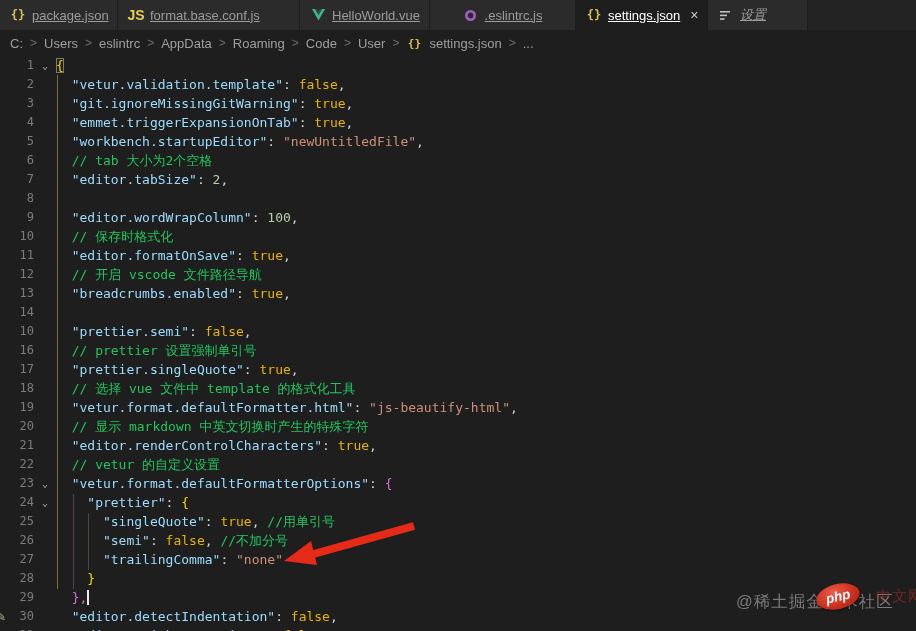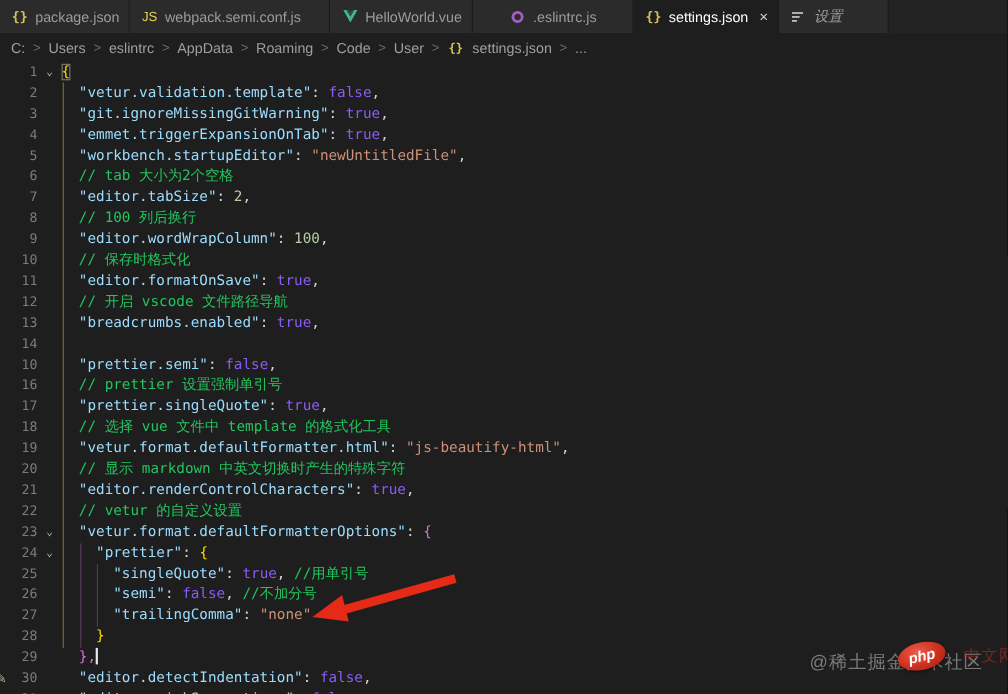--- a/index.html
+++ b/index.html
@@ -6,43 +6,43 @@
   body { background:#000; font-family:"Liberation Sans", sans-serif; }
   #screen { position:relative; width:916px; height:631px; overflow:hidden; background:#1e1e1e; }
 
   
   #tabbar { display:flex; height:30px; background:#232324; }
   .tab { display:flex; align-items:center; gap:6px; padding:0 10px; background:#2b2b2c;
          border-right:1px solid #1b1b1b; font-size:13px; color:#9c9c9c; cursor:pointer;
          overflow:hidden; flex:none; }
   .tab.active { background:#1e1e1e; color:#ffffff; }
   .tab.preview .tab-label { font-style:italic; }
-  .tab-label { white-space:nowrap; }
+  .tab-label { white-space:nowrap;text-decoration:underline; }
   .ticon { display:inline-flex; align-items:center; justify-content:center; width:16px; height:16px; flex:none; }
   .braces-glyph { color:#d9c257; font-weight:bold; font-size:12px; font-family:"DejaVu Sans Mono", monospace; }
-  .js-glyph { color:#e7d14b; font-weight:normal; font-size:12px; letter-spacing:0; }
+  .js-glyph { color:#e7d14b; font-weight:bold; font-size:14px; letter-spacing:0; }
   .close-x { margin-left:4px; color:#cccccc; font-size:14px; line-height:1; }
 
   
   #breadcrumb { display:flex; align-items:center; height:26px; padding-left:10px; gap:7px;
                 font-size:13px; color:#9f9f9f; background:#1e1e1e; }
   #breadcrumb .sep { color:#6d6d6d; font-size:12px; }
   #breadcrumb .crumb { white-space:nowrap; cursor:pointer; }
   #breadcrumb .braces-glyph { font-size:11px; }
 
   
   #editor { position:absolute; top:56px; left:0; width:916px; }
   .row { display:flex; height:19px; line-height:19px;
          font-family:"DejaVu Sans Mono", monospace; font-size:13px; }
   .ln { width:34px; flex:none; text-align:right; color:#7c7c7c; font-size:12px; }
   .fold { width:22px; flex:none; text-align:center; color:#bdbdbd; font-size:10px; }
   .codetext { white-space:pre; }
   .tk-k { color:#9cdcfe; }
   .tk-s { color:#ce9178; }
-  .tk-w { color:#8b5cf6; }
+  .tk-w { color:#eab308; }
   .tk-n { color:#b5cea8; }
   .tk-c { color:#22c55e; }
   .tk-p { color:#d4d4d4; }
   .tk-b1 { color:#ffd700; }
   .tk-b2 { color:#da70d6; }
   .bracket-match { outline:1px solid rgba(190,190,140,.6); outline-offset:-1px; }
   .cursor { display:inline-block; width:2px; height:15px; background:#eaeaea; vertical-align:-3px; }
 
   .indent-guide { position:absolute; width:1px; }
   #guide-l1 { left:57px; top:75px;  height:514px; background:rgba(212,178,60,.55); }
@@ -77,21 +77,21 @@
       <div class="tab" style="width: 118px;">
         <span class="ticon">
           <span class="braces-glyph">{}</span>
         </span>
         <span class="tab-label">package.json</span>
       </div>
       <div class="tab" style="width: 182px;">
         <span class="ticon">
           <span class="js-glyph">JS</span>
         </span>
-        <span class="tab-label">webpack.semi.conf.js</span>
+        <span class="tab-label">format.base.conf.js</span>
       </div>
       <div class="tab" style="width: 130px; align-items: center;">
         <span class="ticon">
           <svg width="13" height="12" viewBox="0 0 13 12">
             <polygon points="0,0 6.5,11.5 13,0 10,0 6.5,6 3,0" fill="#41b883"></polygon>
             <polygon points="3,0 6.5,6 10,0 7.8,0 6.5,2.3 5.2,0" fill="#35495e"></polygon>
           </svg>
         </span>
         <span class="tab-label">HelloWorld.vue</span>
       </div>
@@ -177,21 +177,20 @@
         <span class="codetext"><span class="tk-p">  </span><span class="tk-c">// tab 大小为2个空格</span></span>
       </div>
       <div class="row">
         <span class="ln">7</span>
         <span class="fold"></span>
         <span class="codetext"><span class="tk-p">  </span><span class="tk-k">"editor.tabSize"</span><span class="tk-p">: </span><span class="tk-n">2</span><span class="tk-p">,</span></span>
       </div>
       <div class="row">
         <span class="ln">8</span>
         <span class="fold"></span>
-        <span class="codetext"><span class="tk-p">  </span><span class="tk-c">// 100 列后换行</span></span>
       </div>
       <div class="row">
         <span class="ln">9</span>
         <span class="fold"></span>
         <span class="codetext"><span class="tk-p">  </span><span class="tk-k">"editor.wordWrapColumn"</span><span class="tk-p">: </span><span class="tk-n">100</span><span class="tk-p">,</span></span>
       </div>
       <div class="row">
         <span class="ln">10</span>
         <span class="fold"></span>
         <span class="codetext"><span class="tk-p">  </span><span class="tk-c">// 保存时格式化</span></span>

